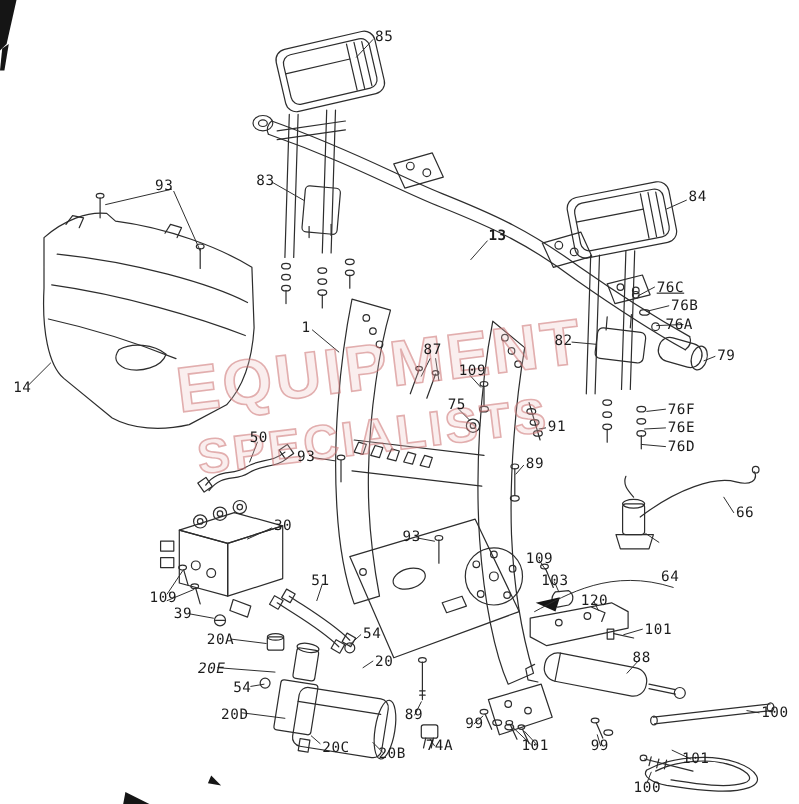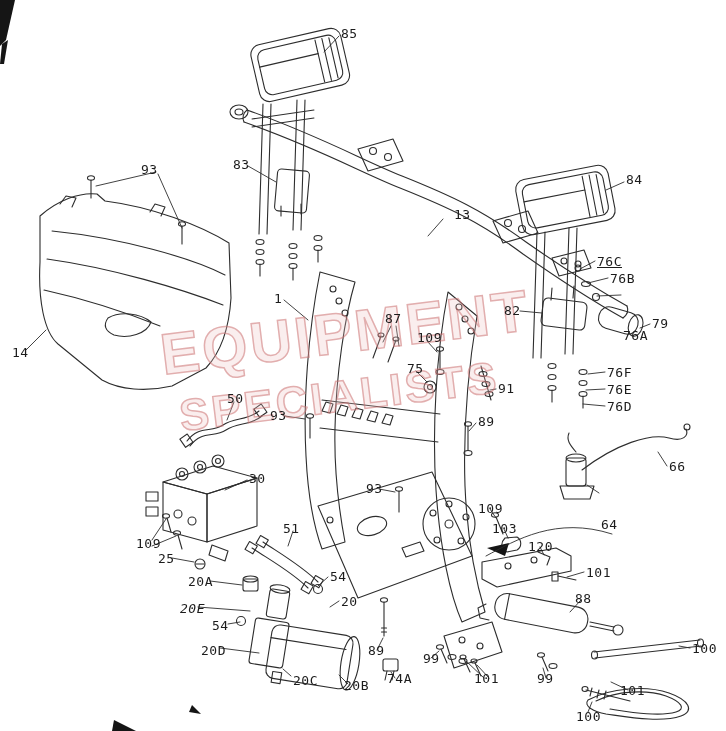--- a/index.html
+++ b/index.html
@@ -471,25 +471,25 @@
     <g transform="rotate(-7 350 370)" opacity="0.6">
       <text x="350" y="352" text-anchor="middle" font-family="Liberation Sans, sans-serif" font-weight="bold" font-size="58" letter-spacing="3" fill="rgba(238,192,192,0.45)" stroke="#cf7a7a" stroke-width="1.5">EQUIPMENT</text>
       <text x="336" y="410" text-anchor="middle" font-family="Liberation Sans, sans-serif" font-weight="bold" font-size="44" letter-spacing="3" fill="rgba(238,192,192,0.45)" stroke="#cf7a7a" stroke-width="1.5">SPECIALISTS</text>
     </g>
   </svg>
 
   <div class="layer" style="width:726px;height:642px;">
       <span class="part-label" style="left: 341px; top: 27px;">85</span>
       <span class="part-label" style="left: 141px; top: 163px;">93</span>
       <span class="part-label" style="left: 233px; top: 158px;">83</span>
-      <span class="part-label" style="left: 454px; top: 208px;">13</span>
+      <span class="part-label" style="left: 444px; top: 208px; font-weight: bold;">13</span>
       <span class="part-label" style="left: 626px; top: 173px;">84</span>
       <span class="part-label" style="left: 597px; top: 255px; text-decoration: underline;">76C</span>
       <span class="part-label" style="left: 610px; top: 272px;">76B</span>
-      <span class="part-label" style="left: 623px; top: 289px; margin-top: 40px;">76A</span>
+      <span class="part-label" style="left: 605px; top: 289px;">76A</span>
       <span class="part-label" style="left: 504px; top: 304px;">82</span>
       <span class="part-label" style="left: 652px; top: 317px;">79</span>
       <span class="part-label" style="left: 12px; top: 346px;">14</span>
       <span class="part-label" style="left: 274px; top: 292px;">1</span>
       <span class="part-label" style="left: 385px; top: 312px;">87</span>
       <span class="part-label" style="left: 417px; top: 331px;">109</span>
       <span class="part-label" style="left: 407px; top: 362px;">75</span>
       <span class="part-label" style="left: 498px; top: 382px;">91</span>
       <span class="part-label" style="left: 607px; top: 366px;">76F</span>
       <span class="part-label" style="left: 607px; top: 383px;">76E</span>
@@ -498,21 +498,21 @@
       <span class="part-label" style="left: 270px; top: 409px;">93</span>
       <span class="part-label" style="left: 478px; top: 415px;">89</span>
       <span class="part-label" style="left: 669px; top: 460px;">66</span>
       <span class="part-label" style="left: 601px; top: 518px;">64</span>
       <span class="part-label" style="left: 249px; top: 472px;">30</span>
       <span class="part-label" style="left: 366px; top: 482px;">93</span>
       <span class="part-label" style="left: 136px; top: 537px;">109</span>
       <span class="part-label" style="left: 478px; top: 502px;">109</span>
       <span class="part-label" style="left: 492px; top: 522px;">103</span>
       <span class="part-label" style="left: 528px; top: 540px;">120</span>
-      <span class="part-label" style="left: 158px; top: 552px;">25</span>
+      <span class="part-label" style="left: 158px; top: 552px;">39</span>
       <span class="part-label" style="left: 283px; top: 522px;">51</span>
       <span class="part-label" style="left: 188px; top: 575px;">20A</span>
       <span class="part-label" style="left: 330px; top: 570px;">54</span>
       <span class="part-label" style="left: 180px; top: 602px; font-style: italic;">20E</span>
       <span class="part-label" style="left: 341px; top: 595px;">20</span>
       <span class="part-label" style="left: 212px; top: 619px;">54</span>
       <span class="part-label" style="left: 586px; top: 566px;">101</span>
       <span class="part-label" style="left: 575px; top: 592px;">88</span>
       <span class="part-label" style="left: 201px; top: 644px;">20D</span>
       <span class="part-label" style="left: 368px; top: 644px;">89</span>

